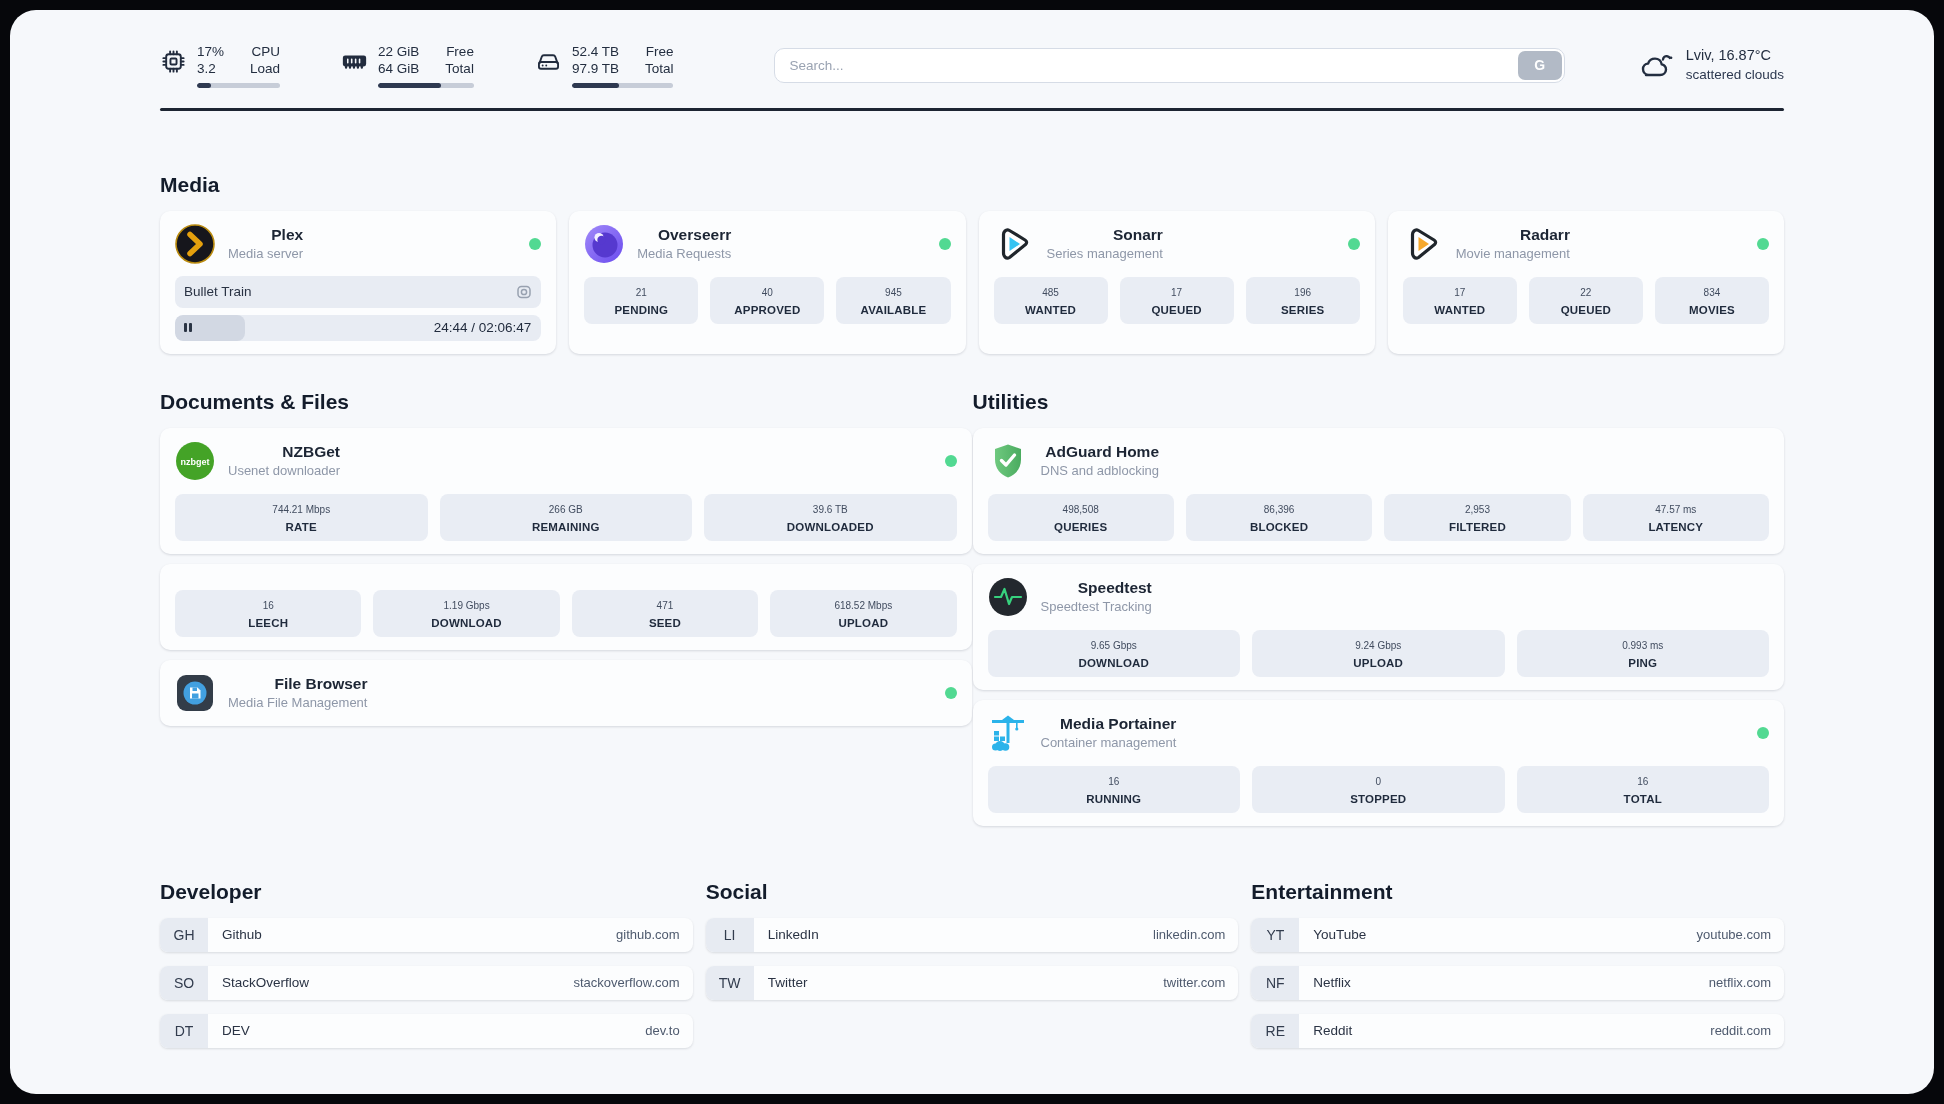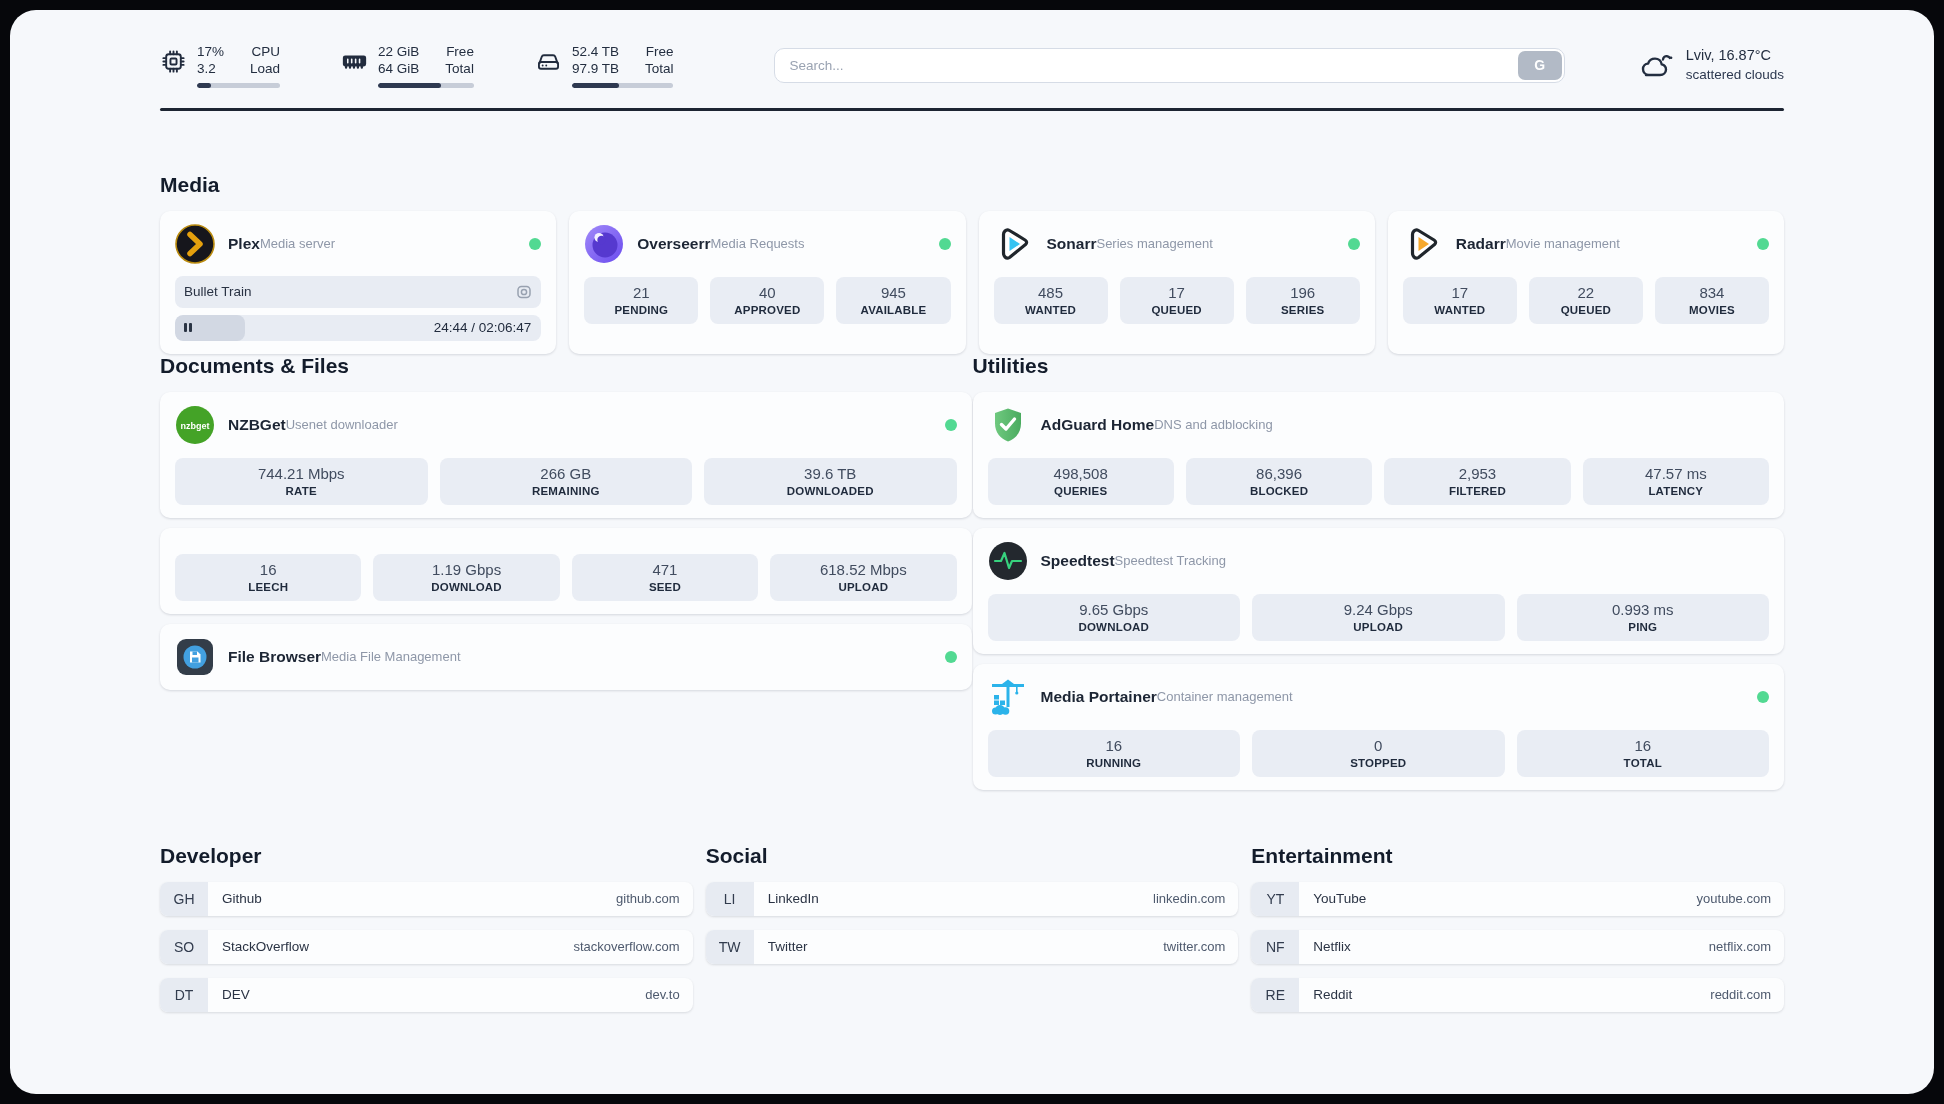--- a/index.html
+++ b/index.html
@@ -32,38 +32,38 @@
   .weather-icon { width:38px; height:30px; }
   .weather-text { font-size:14.5px; color:#232e40; line-height:19px; }
   .weather-text .w2 { font-size:13.5px; color:#2d3950; }
 
   .divider { height:2.5px; background:#1d2532; margin-top:16px; border-radius:2px; }
 
   
   .section-title { font-size:21px; font-weight:600; color:#131c2b; }
   .sec-media { margin-top:62px; }
   .cards-row { display:grid; grid-template-columns:repeat(4,1fr); gap:13px; margin-top:14px; }
-  .two-col { display:grid; grid-template-columns:1fr 1fr; gap:1px; }
+  .two-col { display:grid; grid-template-columns:1fr 1fr; gap:1px; margin-top:36px; }
   .col-stack { display:flex; flex-direction:column; }
   .col-stack .section-title { margin-bottom:14px; }
   .stack-cards { display:flex; flex-direction:column; gap:10px; }
 
   .card { background:#fcfdfe; border-radius:10px; padding:13px 15px;
      box-shadow:0 1px 2px rgba(16,24,40,.05), 0 1px 3px rgba(16,24,40,.09); }
   .card-head { display:flex; align-items:center; }
   .app-icon { width:40px; height:40px; margin-right:13px; flex:0 0 auto; }
-  .app-titles { display:flex; flex-direction:row;text-align:right; }
+  .app-titles { display:flex; flex-direction:column;text-align:right; }
   .app-name { font-size:15.5px; font-weight:600; color:#1c2534; line-height:19px; }
   .app-desc { font-size:13px; color:#8e97a8; line-height:17px; margin-top:1px; }
   .dot { width:12px; height:12px; border-radius:50%; background:#52d992; margin-left:auto; flex:0 0 auto; }
 
   .stats { display:grid; grid-template-columns:repeat(3,1fr); gap:12px; margin-top:13px; }
   .stats.cols4 { grid-template-columns:repeat(4,1fr); }
   .stat { background:#e9edf4; border-radius:8px; text-align:center; padding:7px 4px 6px; }
-  .stat-value { font-size:15px; color:#414c5f; line-height:18px; }
+  .stat-value { font-size:10px; color:#414c5f; line-height:18px; }
   .stat-label { font-size:11.5px; font-weight:700; color:#1f2a3c; line-height:15px; margin-top:1px; letter-spacing:.2px; }
 
   
   .np-row { background:#e8ecf3; border-radius:8px; height:32px; display:flex; align-items:center;
      padding:16px 9px; margin-top:12px; }
   .np-title { font-size:13.5px; color:#2a3344; }
   .np-cam { margin-left:auto; width:16px; height:16px; }
   .np-progress { background:#e8ecf3; border-radius:8px; height:26px; position:relative; margin-top:7px; overflow:hidden; }
   .np-fill { position:absolute; left:0; top:0; bottom:0; background:#d2d8e3; border-radius:8px;
      display:flex; align-items:center; padding-left:9px; }

